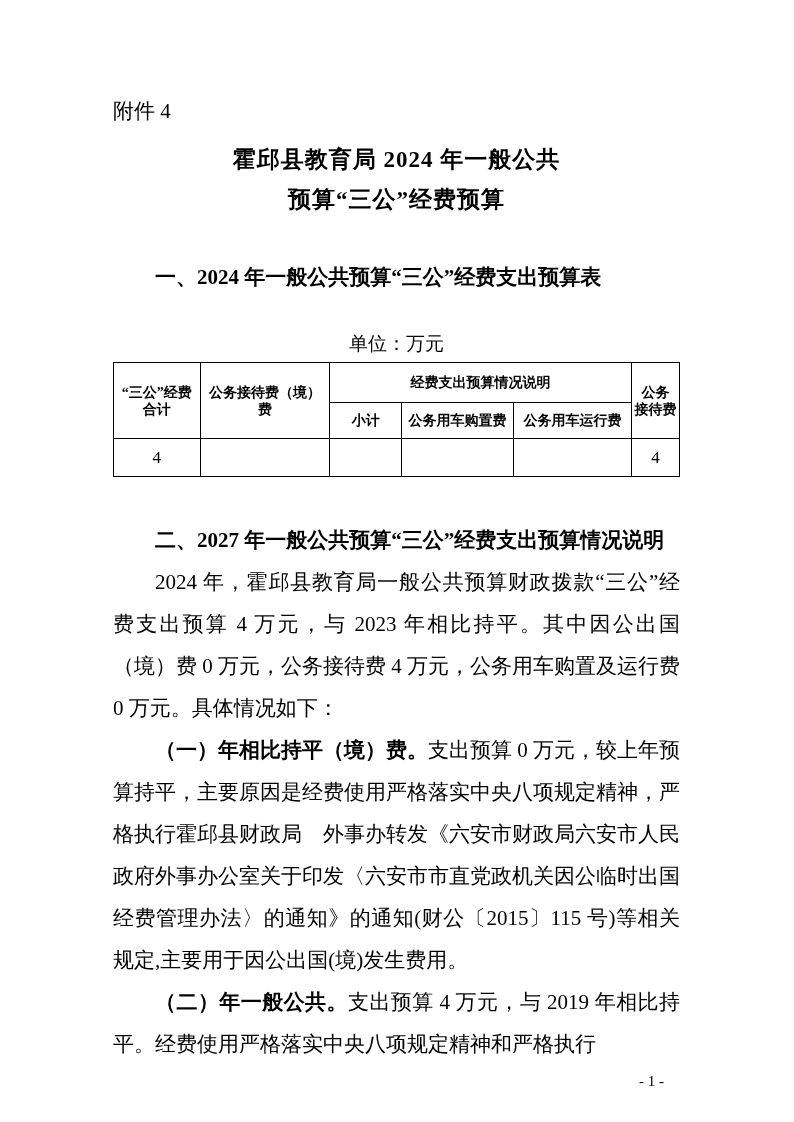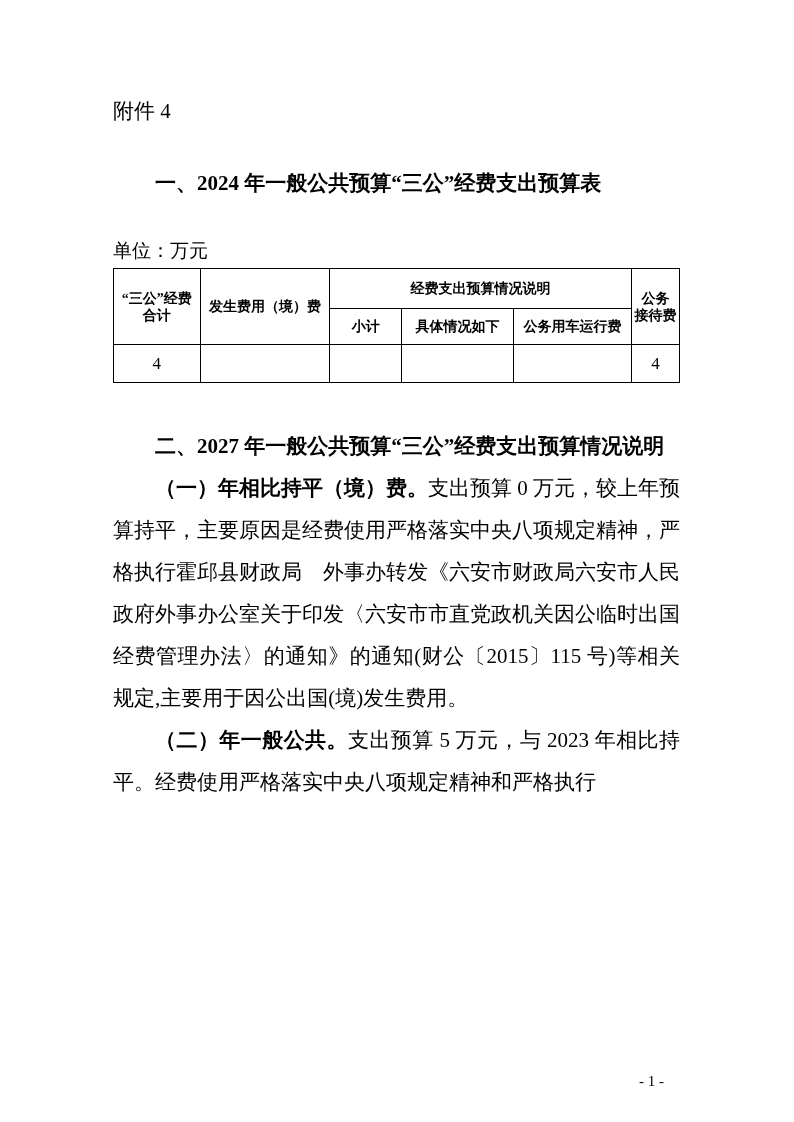--- a/index.html
+++ b/index.html
@@ -31,23 +31,24 @@
   .section-heading {
     font-size: 21px;
     font-weight: 700;
     text-indent: 2em;
     line-height: 30px;
   }
   .section-1 { margin-top: 42px; }
   .unit-label {
     margin-top: 40px;
     margin-bottom: 4px;
-    text-align: left;
+    text-align: center;
     font-size: 19px;
     line-height: 26px;
+    font-family: Liberation Mono, monospace;
   }
   table.budget-table {
     width: 100%;
     border-collapse: collapse;
     table-layout: fixed;
     padding-left: 28px;
   }
   .budget-table th, .budget-table td {
     border: 1px solid #000000;
     text-align: center;
@@ -85,65 +86,70 @@
     line-height: 18px;
   }
 </style>
 </head>
 <body>
 
 <div class="page">
 
   <div class="attachment">附件 4</div>
 
+  <div class="doc-title">
+    <div>霍邱县教育局 2024 年一般公共</div>
+    <div>预算“三公”经费预算</div>
+  </div>
 
   <div class="section-heading section-1">一、2024 年一般公共预算“三公”经费支出预算表</div>
 
   <div class="unit-label">单位：万元</div>
 
   <table class="budget-table">
     <colgroup>
       <col style="width:15.3%">
       <col style="width:22.9%">
       <col style="width:12.7%">
       <col style="width:19.8%">
       <col style="width:20.8%">
       <col style="width:8.5%">
     </colgroup>
     <tbody>
       <tr class="hdr-row-1">
         <th rowspan="2">
           <span>“三公”经费</span><br>
           <span>合计</span>
         </th>
-        <th rowspan="2">发生费用（境）费</th>
+        <th rowspan="2">公务接待费（境）费</th>
         <th colspan="3">经费支出预算情况说明</th>
         <th rowspan="2">
           <span>公务</span><br>
           <span>接待费</span>
         </th>
       </tr>
       <tr class="hdr-row-2">
         <th>小计</th>
-        <th>具体情况如下</th>
+        <th>公务用车购置费</th>
         <th>公务用车运行费</th>
       </tr>
       <tr class="data-row">
         <td>4</td>
         <td></td>
         <td></td>
         <td></td>
         <td></td>
         <td>4</td>
       </tr>
     </tbody>
   </table>
 
   <div class="section-heading section-2">二、2027 年一般公共预算“三公”经费支出预算情况说明</div>
 
+  <p class="body-para">2024 年，霍邱县教育局一般公共预算财政拨款“三公”经费支出预算 4 万元，与 2023 年相比持平。其中因公出国（境）费 0 万元，公务接待费 4 万元，公务用车购置及运行费 0 万元。具体情况如下：</p>
 
   <p class="body-para"><span class="lead">（一）年相比持平（境）费。</span><span>支出预算 0 万元，较上年预算持平，主要原因是经费使用严格落实中央八项规定精神，严格执行霍邱县财政局　外事办转发《六安市财政局六安市人民政府外事办公室关于印发〈六安市市直党政机关因公临时出国经费管理办法〉的通知》的通知(财公〔2015〕115 号)等相关规定,主要用于因公出国(境)发生费用。</span></p>
 
-  <p class="body-para"><span class="lead">（二）年一般公共。</span><span>支出预算 5 万元，与 2023 年相比持平。经费使用严格落实中央八项规定精神和严格执行</span></p>
+  <p class="body-para"><span class="lead">（二）年一般公共。</span><span>支出预算 4 万元，与 2019 年相比持平。经费使用严格落实中央八项规定精神和严格执行</span></p>
 
   <div class="page-number">- 1 -</div>
 
 </div>
 
 </body></html>

